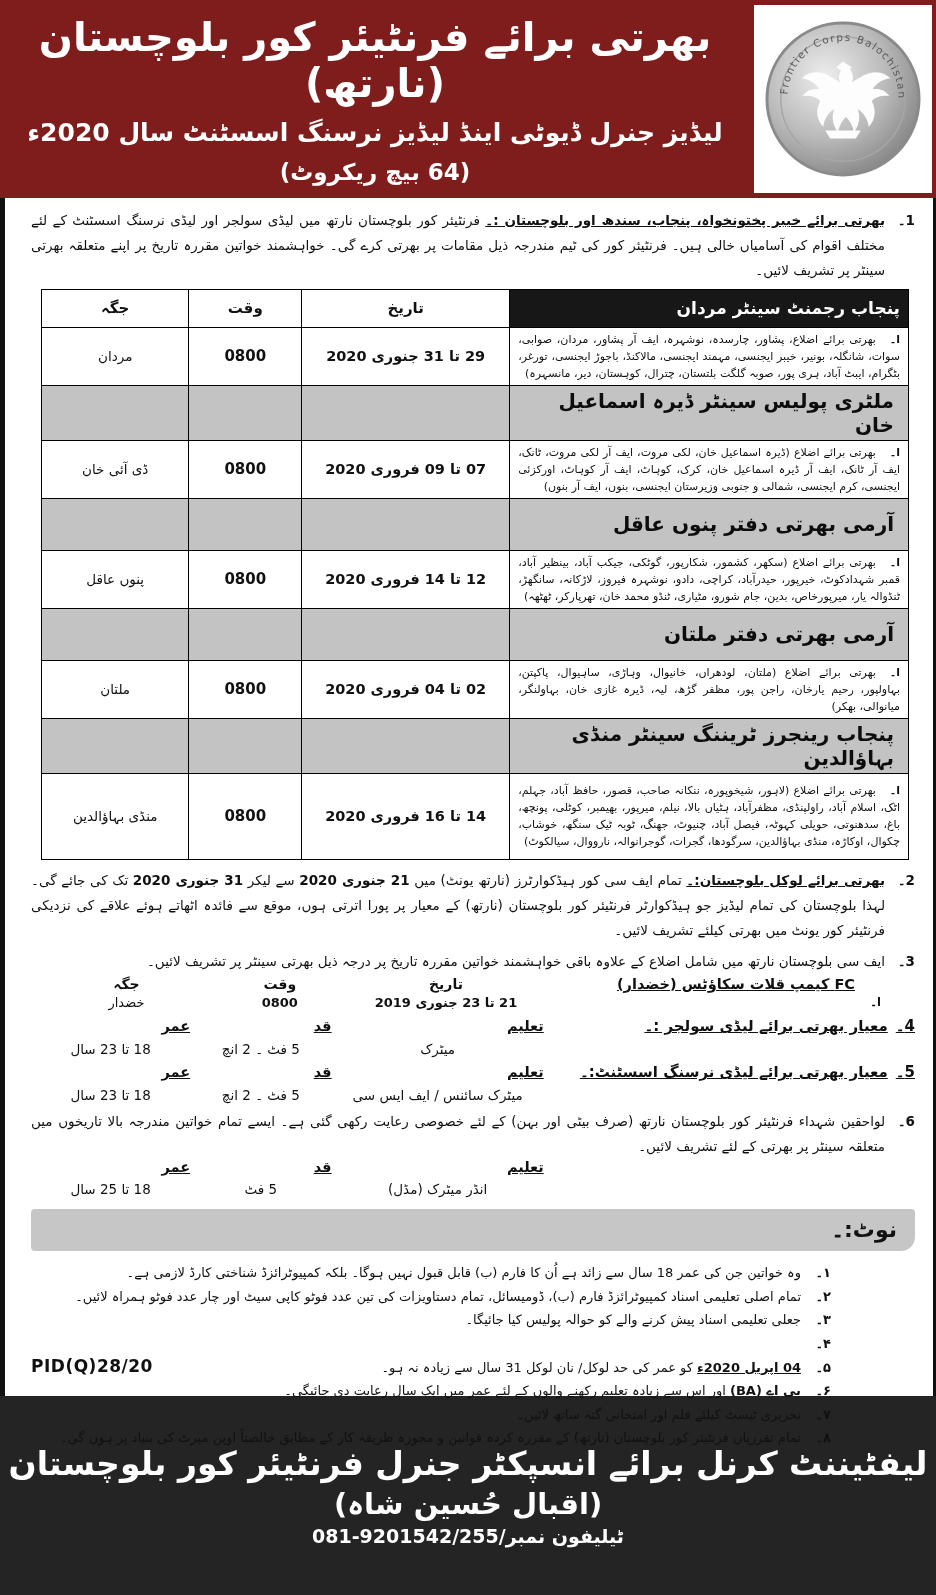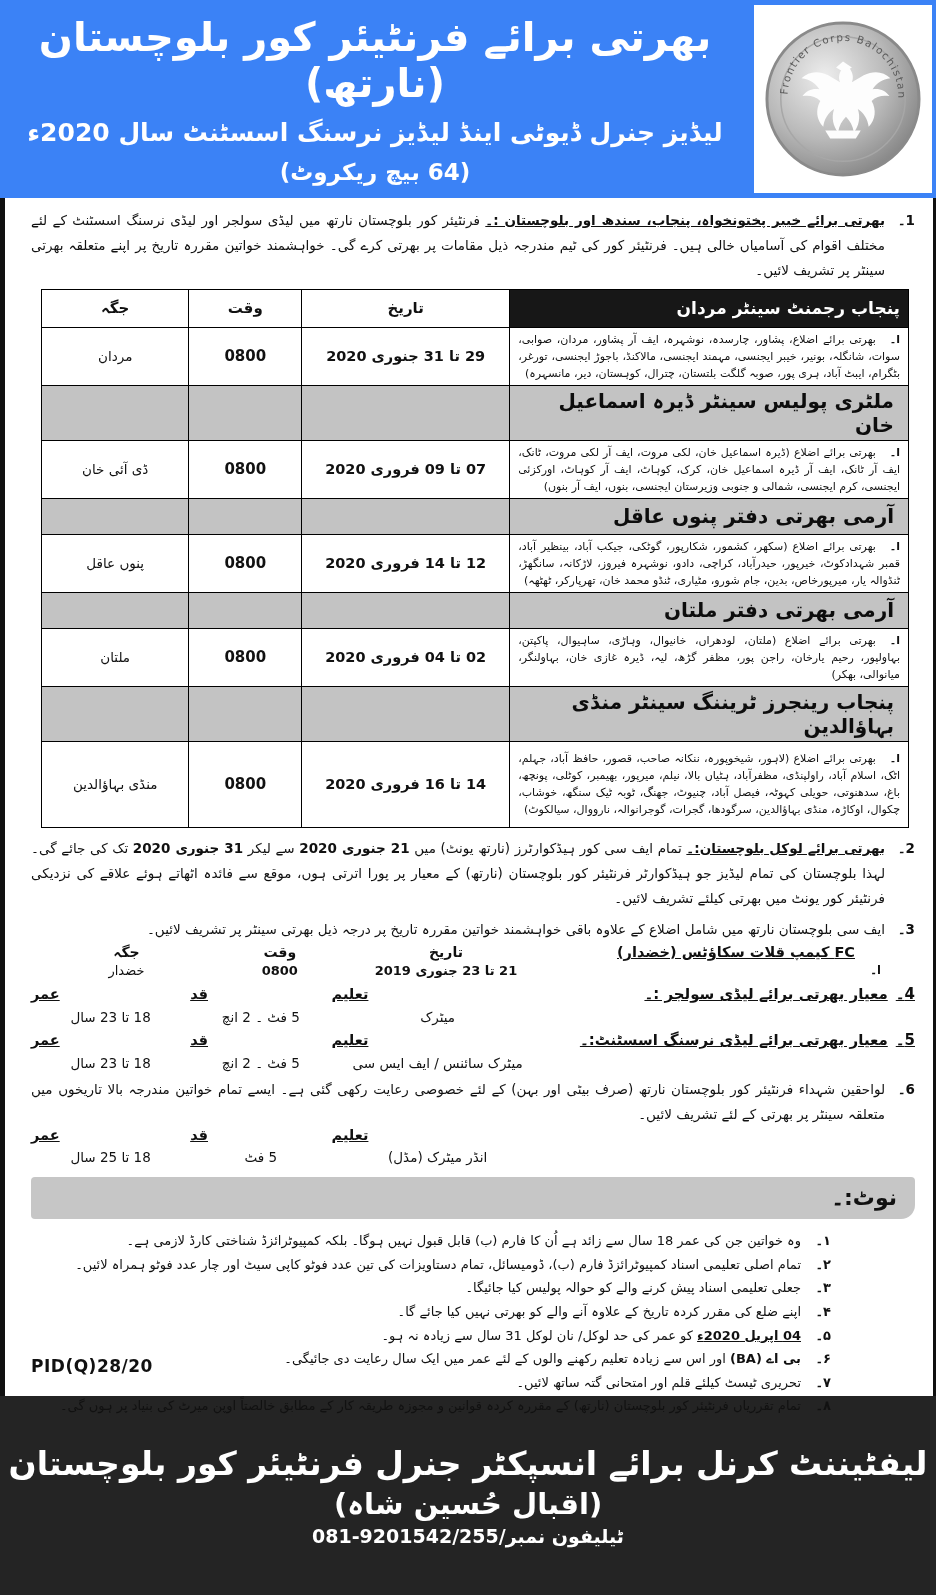--- a/index.html
+++ b/index.html
@@ -2,21 +2,21 @@
 <html lang="ur"><head>
 <meta charset="utf-8">
 <style>
   html,body{margin:0;padding:0;background:#e9e9e9;}
   *{box-sizing:border-box;}
   .page{
     width:936px;height:1595px;margin:0 auto;background:#ffffff;
     font-family:"DejaVu Sans",sans-serif;color:#111;position:relative;overflow:hidden;
   }
   
-  .hd{height:198px;background:#3b82f6;position:relative;}
+  .hd{height:198px;background:#7f1d1d;position:relative;}
   .hd-text{position:absolute;left:0;right:186px;top:0;bottom:0;display:flex;flex-direction:column;
     justify-content:center;align-items:center;gap:12px;color:#fff;direction:rtl;text-align:center;}
   .hd-l1{font-size:40px;font-weight:bold;letter-spacing:0.5px;}
   .hd-l2{font-size:25px;font-weight:bold;}
   .hd-l3{font-size:23px;font-weight:bold;}
   .logo-box{position:absolute;right:4px;top:5px;width:178px;height:188px;background:#ffffff;
     display:flex;align-items:center;justify-content:center;}
   .seal{width:158px;height:158px;}
   
   .bd{position:relative;height:1198px;border-left:5px solid #101010;border-right:3px solid #101010;
@@ -24,40 +24,40 @@
   .u{text-decoration:underline;}
   .b{font-weight:bold;}
   .np{display:flex;gap:8px;font-size:13.5px;line-height:1.85;margin:4px 2px 6px;}
   .np .n{font-weight:bold;min-width:22px;flex:none;}
   .np .tx{flex:1;text-align:justify;}
   
   table.tb{border-collapse:collapse;width:868px;margin:4px 8px 8px auto;direction:rtl;}
   table.tb td{border:1.6px solid #000;vertical-align:middle;padding:2px 8px;}
   .t-title-dark{background:#171717;color:#fff;font-weight:bold;font-size:17px;text-align:right;padding:4px 14px;height:38px;}
   .t-lbl{font-weight:bold;font-size:15px;text-align:center;background:#fff;}
-  tr.t-sec td{background:#c3c3c3;height:36px;}
+  tr.t-sec td{background:#c3c3c3;height:52px;}
   tr.t-sec td.t-title{color:#0d0d0d;font-weight:bold;font-size:20px;text-align:right;padding:3px 14px;}
   tr.r-data td{height:58px;}
   tr.r-data.tall td{height:86px;}
   .t-details{font-size:11px;line-height:1.55;text-align:justify;}
   .t-details .mk{font-weight:bold;margin-left:14px;}
   .t-date{font-weight:bold;font-size:14.5px;text-align:center;white-space:nowrap;}
   .t-time{font-weight:bold;font-size:15px;text-align:center;}
   .t-place{font-size:13.5px;text-align:center;}
   
   .fc-grid{display:grid;grid-template-columns:40% 24% 15% 21%;align-items:center;margin:2px 28px 4px 8px;font-size:13.5px;}
   .fc-h{font-weight:bold;text-decoration:underline;font-size:14.5px;padding-right:34px;}
   .fc-lbl{font-weight:bold;text-align:center;font-size:14px;}
   .fc-details{font-size:11.5px;line-height:1.5;padding:2px 8px 2px 0;display:flex;gap:10px;}
   .fc-details .mk{font-weight:bold;flex:none;}
   .fc-val{text-align:center;font-size:13px;}
   .fc-val.bd2{font-weight:bold;white-space:nowrap;}
   .cr-grid{display:grid;grid-template-columns:42% 24% 16% 18%;align-items:center;margin:4px 2px;font-size:14px;}
   .cr-h{font-weight:bold;text-decoration:underline;font-size:15px;display:flex;gap:8px;}
-  .cr-lbl{font-weight:bold;text-decoration:underline;text-align:left;font-size:14.5px;}
+  .cr-lbl{font-weight:bold;text-decoration:underline;text-align:right;font-size:14.5px;}
   .cr-val{text-align:center;font-size:13.5px;padding:6px 0 2px;}
   
   .nb{height:42px;background:#c6c6c6;border-radius:4px 4px 14px 4px;display:flex;align-items:center;
       padding:0 18px;font-size:22px;font-weight:bold;margin:10px 2px 8px;}
   .nt{padding:4px 86px 0 0;}
   .nt-row{display:flex;gap:10px;font-size:13px;line-height:1.55;margin-bottom:3.5px;}
   .nt-num{font-weight:bold;min-width:20px;flex:none;}
   .nt-tx{text-align:right;}
   .nt-pre{font-weight:bold;}
   .pid{position:absolute;left:26px;bottom:20px;direction:ltr;font-weight:bold;font-size:17px;letter-spacing:0.5px;}
@@ -269,21 +269,20 @@
       <div class="nt-row">
         <span class="nt-num">۲۔</span>
           <span class="nt-tx">تمام اصلی تعلیمی اسناد کمپیوٹرائزڈ فارم (ب)، ڈومیسائل، تمام دستاویزات کی تین عدد فوٹو کاپی سیٹ اور چار عدد فوٹو ہمراہ لائیں۔</span>
       </div>
       <div class="nt-row">
         <span class="nt-num">۳۔</span>
           <span class="nt-tx">جعلی تعلیمی اسناد پیش کرنے والے کو حوالہ پولیس کیا جائیگا۔</span>
       </div>
       <div class="nt-row">
         <span class="nt-num">۴۔</span>
-          <span class="nt-tx">اپنے ضلع کی مقرر کردہ تاریخ کے علاوہ آنے والے کو بھرتی نہیں کیا جائے گا۔</span>
       </div>
       <div class="nt-row">
         <span class="nt-num">۵۔</span>
         <span class="nt-tx">
           <span class="nt-pre u">04 اپریل 2020ء</span>
           <span>کو عمر کی حد لوکل/ نان لوکل 31 سال سے زیادہ نہ ہو۔</span>
         </span>
       </div>
       <div class="nt-row">
         <span class="nt-num">۶۔</span>

